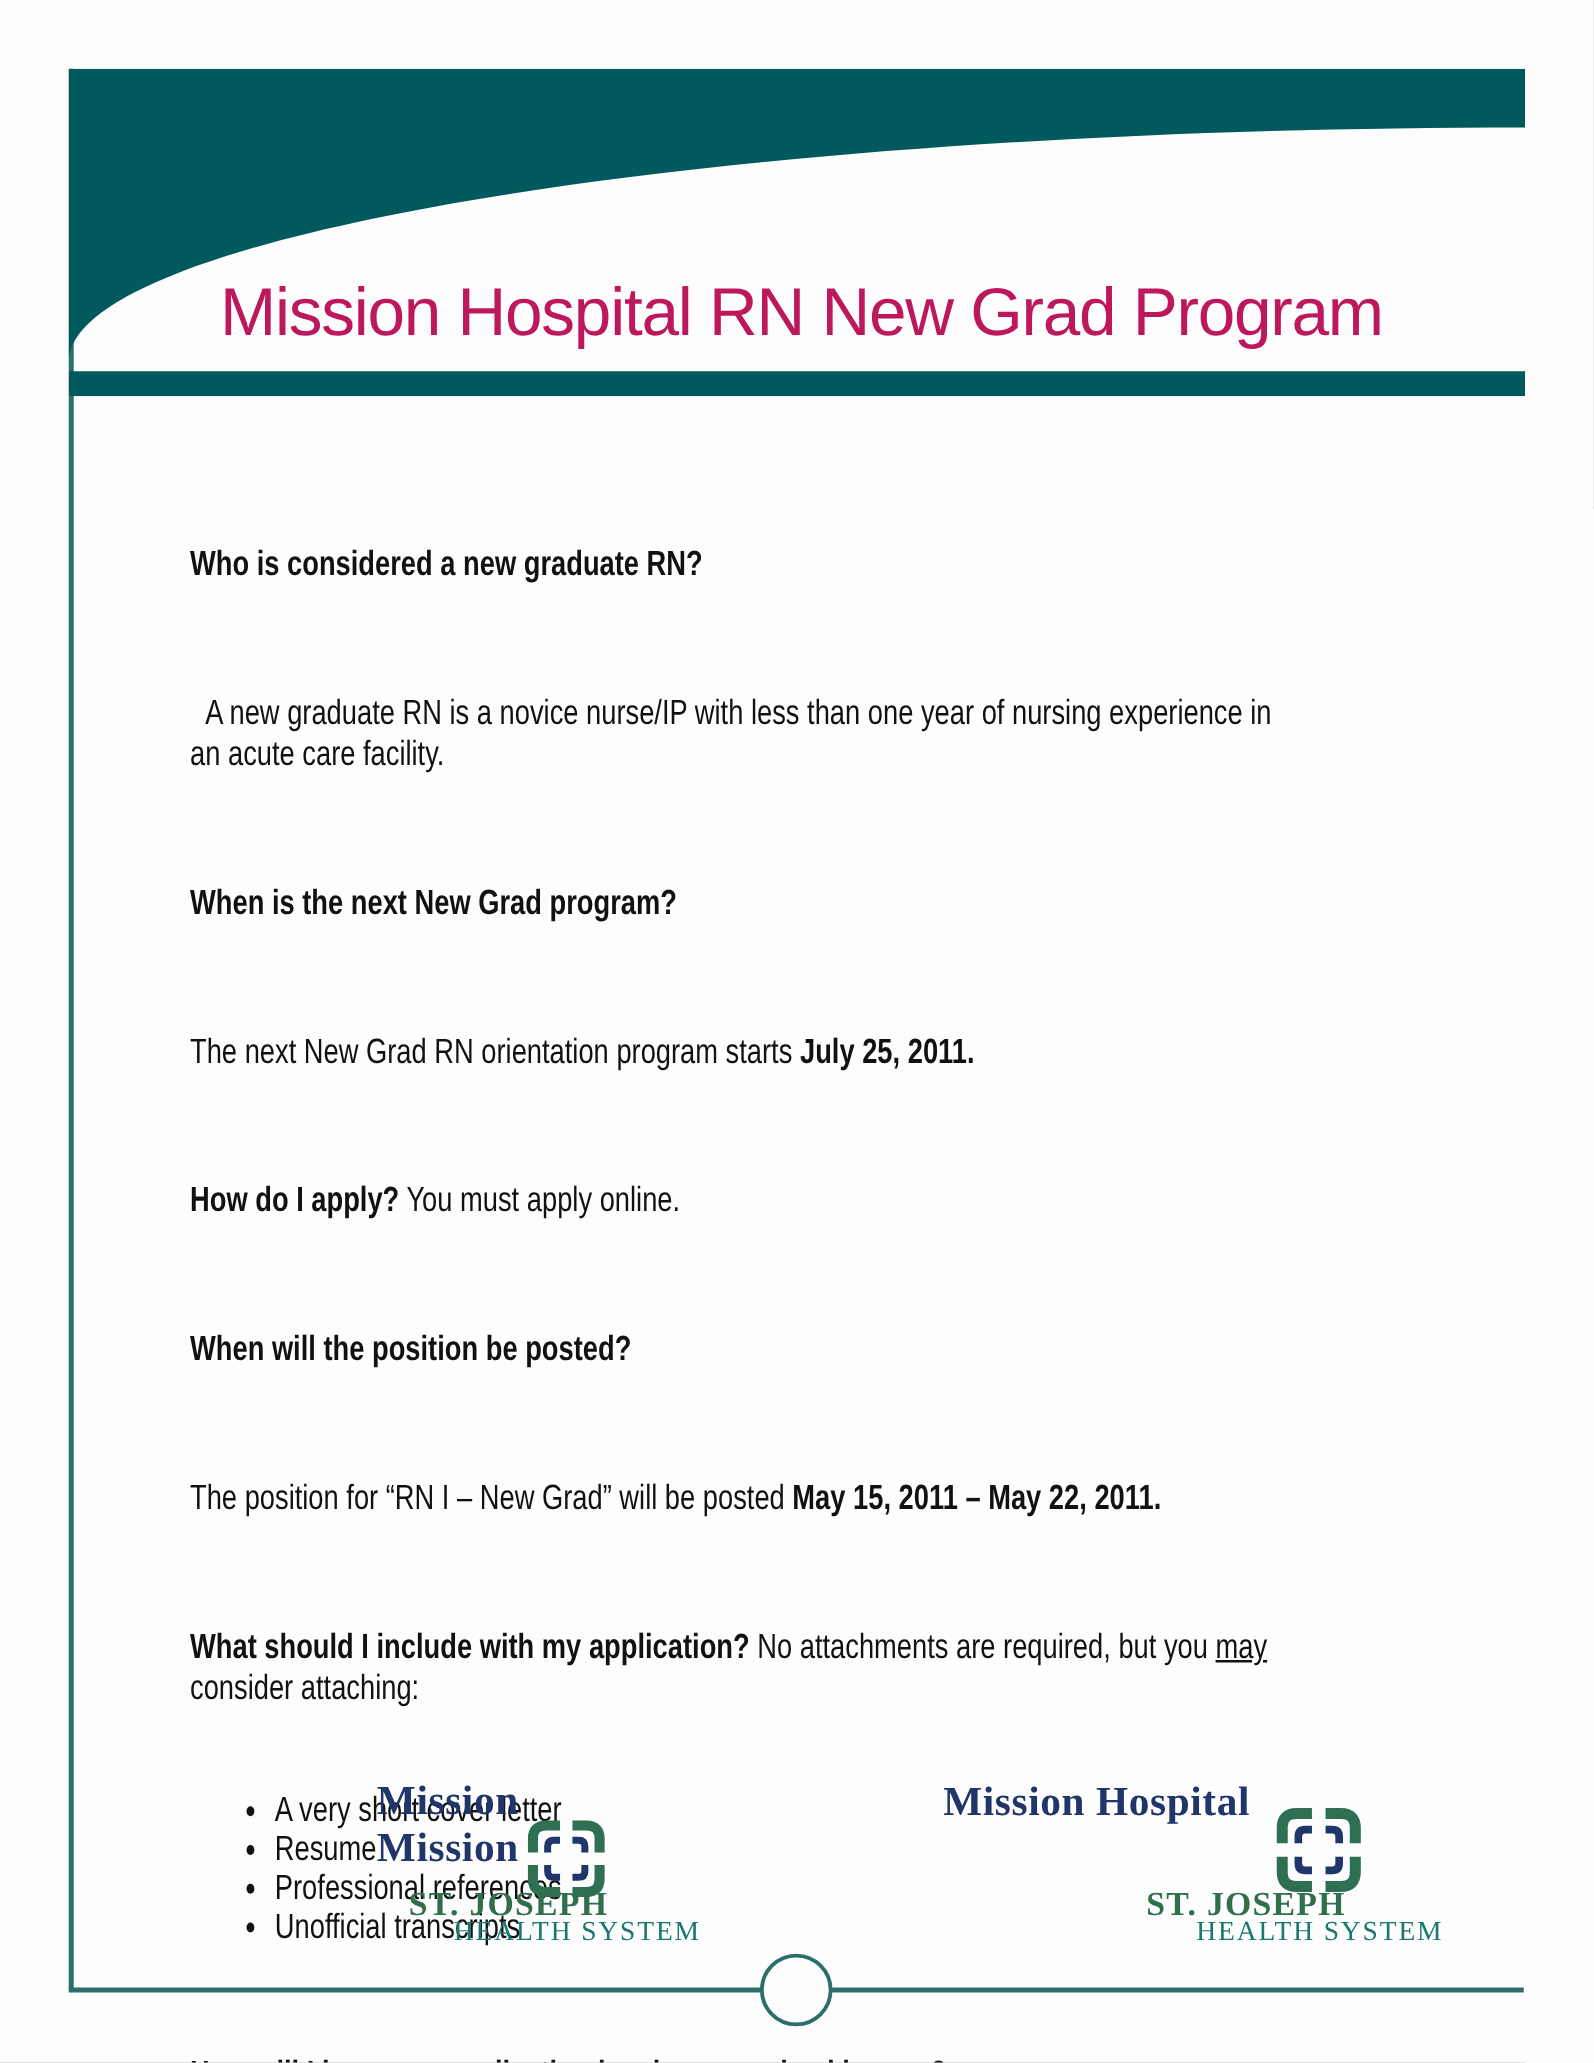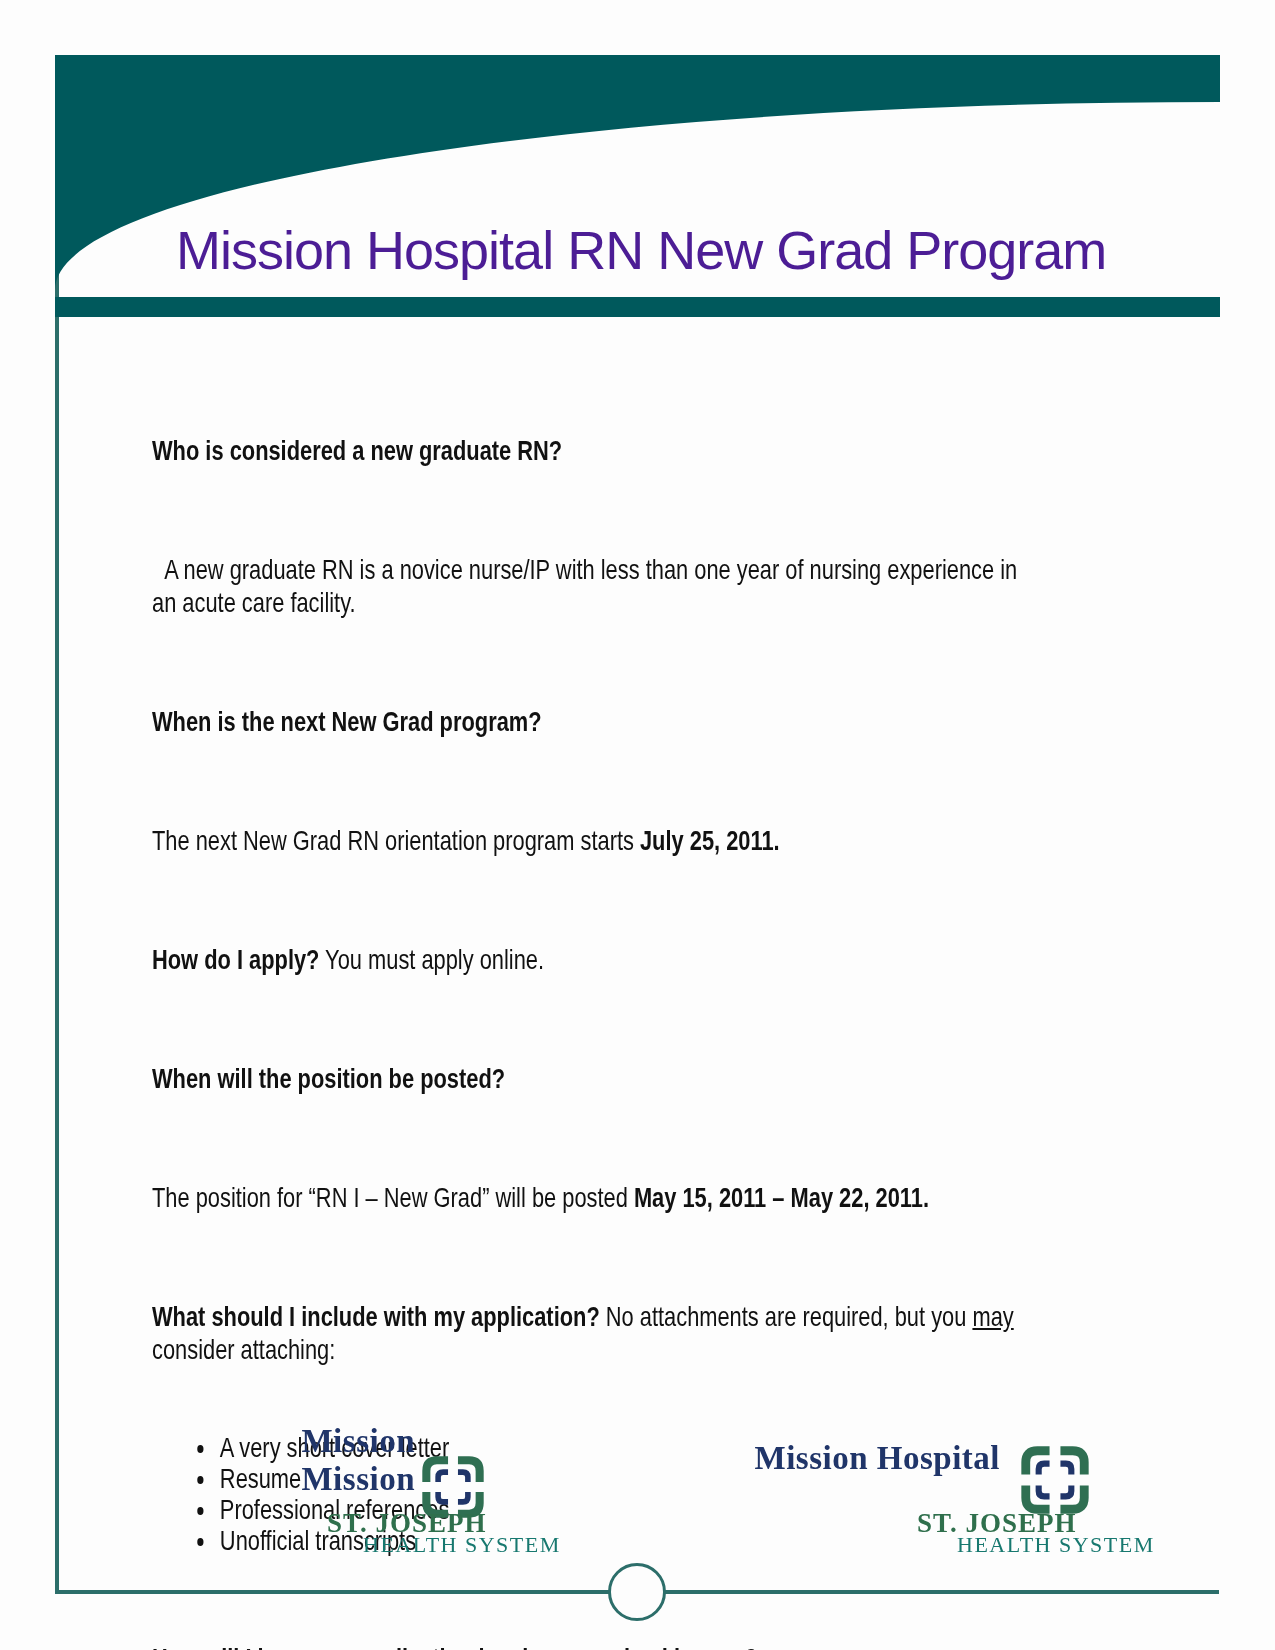--- a/index.html
+++ b/index.html
@@ -13,21 +13,21 @@
     position:relative; width:1275px; height:1650px; margin:0 auto;
     background:var(--paper); overflow:hidden;
     font-family:"Liberation Sans", sans-serif; color:var(--ink);
   }
   
   .left-rule{position:absolute; left:55px; top:55px; width:4px; height:1537px; background:var(--rule_teal);}
   
   .header-svg{position:absolute; left:55px; top:55px; width:1165px; height:262px; display:block;}
   .doc-title{
     position:absolute; left:176px; top:222px; width:1040px;
-    font-size:54px; line-height:56px; white-space:nowrap; color:#4c1d95;
+    font-size:54px; line-height:56px; white-space:nowrap; color:#be185d;
     letter-spacing:-1px;
   }
   
   .content{
     position:absolute; left:152px; top:368px; width:1280px;
     transform:scaleX(0.78); transform-origin:left top;
     font-size:28px; line-height:33px; white-space:pre-wrap;
   }
   .blk{margin:0 0 20px 0;}
   .blk.tight{margin-bottom:0;}
@@ -38,21 +38,21 @@
   
   .logo{position:absolute; font-family:"Liberation Serif", serif;}
   .logo-left{left:250px; top:1420px; width:240px; height:140px;}
   .logo-right{left:685px; top:1420px; width:460px; height:140px;}
   .logo-main{
     position:absolute; left:0; top:2px; text-align:right;
     color:var(--navy); font-weight:bold; font-size:33px; line-height:38px;
     letter-spacing:0.5px;
   }
   .logo-left .logo-main{width:165px;}
-  .logo-right .logo-main{width:315px; top:19px;}
+  .logo-right .logo-main{width:315px; top:3px;}
   .cross{position:absolute; display:block;}
   .logo-left .cross{left:172px; top:36px; width:62px; height:62px;}
   .logo-right .cross{left:336px; top:26px; width:68px; height:68px;}
   .sj{position:absolute; color:var(--green); font-size:27px; line-height:27px; letter-spacing:1px; white-space:nowrap;font-weight:bold;}
   .hs{position:absolute; color:var(--system_teal); font-size:22px; line-height:17px; letter-spacing:1.5px; white-space:nowrap;}
   .logo-left  .sj{left:77px;  top:90px;}
   .logo-left  .hs{left:113px; top:116px;}
   .logo-right .sj{left:232px; top:90px;}
   .logo-right .hs{left:272px; top:116px;}
   

